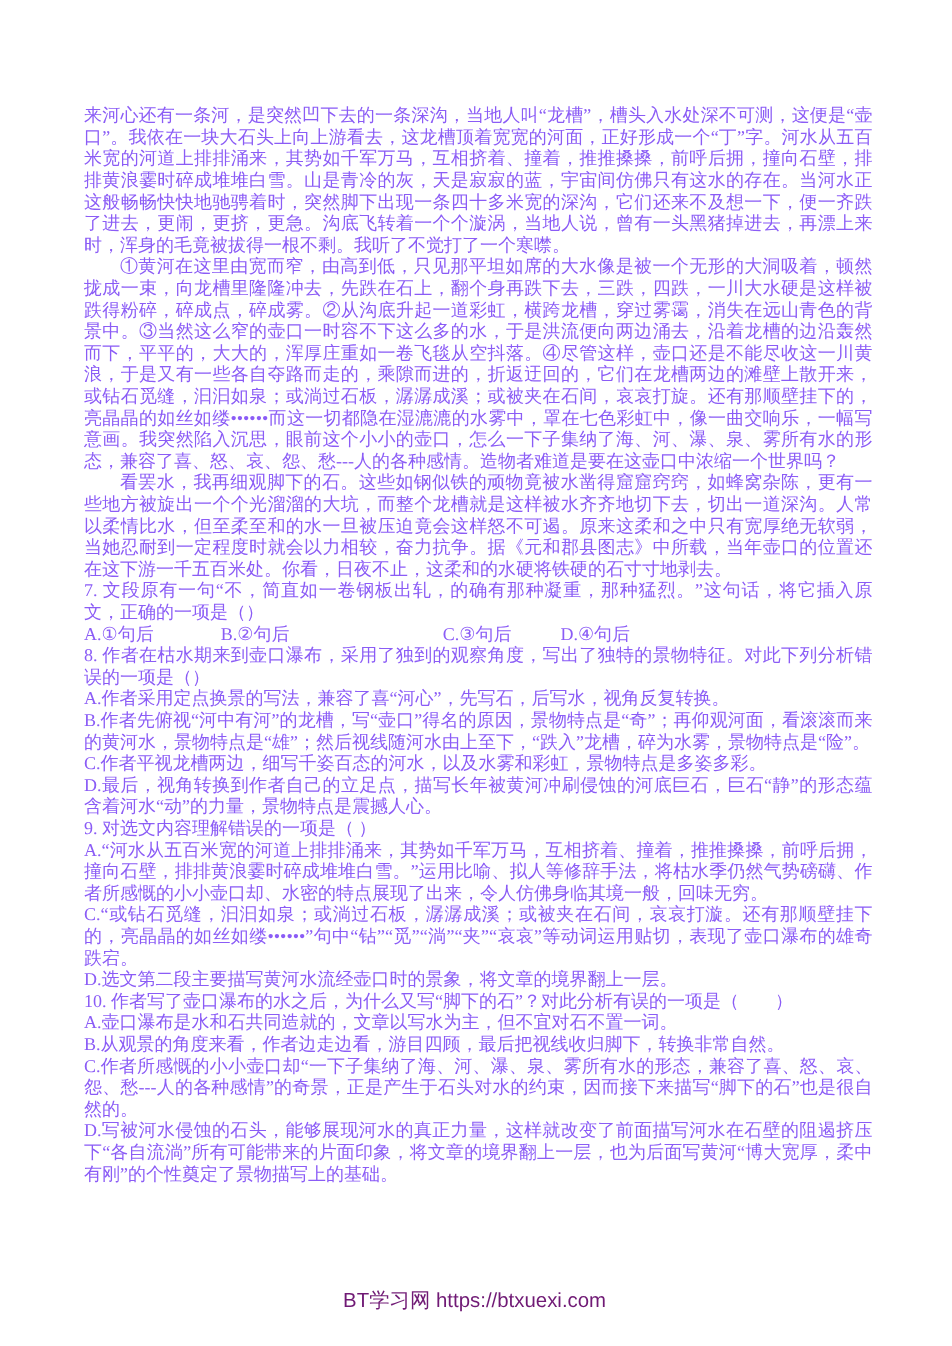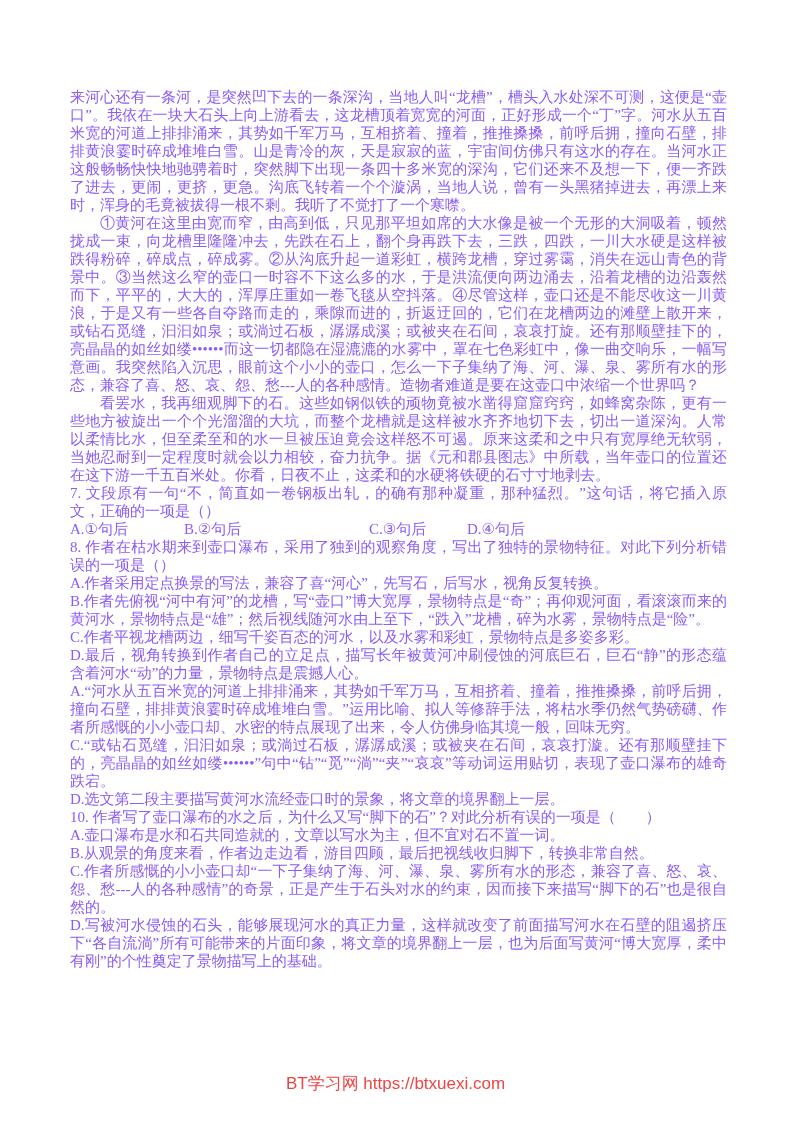--- a/index.html
+++ b/index.html
@@ -31,21 +31,21 @@
   .q-options-row .opt:nth-child(1) { width: 114px; }
   .q-options-row .opt:nth-child(2) { width: 185px; }
   .q-options-row .opt:nth-child(3) { width: 98px; }
   .footer {
     position: absolute;
     left: 0; top: 1072px;
     width: 791px;
     text-align: center;
     font-family: "Liberation Sans", "DejaVu Sans", sans-serif;
     font-size: 17px;
-    color: #ef4444;
+    color: #701a75;
   }
 </style>
 </head>
 <body>
 
 <div class="page">
   <div class="content">
 
     <p>来河心还有一条河，是突然凹下去的一条深沟，当地人叫“龙槽”，槽头入水处深不可测，这便是“壶口”。我依在一块大石头上向上游看去，这龙槽顶着宽宽的河面，正好形成一个“丁”字。河水从五百米宽的河道上排排涌来，其势如千军万马，互相挤着、撞着，推推搡搡，前呼后拥，撞向石壁，排排黄浪霎时碎成堆堆白雪。山是青冷的灰，天是寂寂的蓝，宇宙间仿佛只有这水的存在。当河水正这般畅畅快快地驰骋着时，突然脚下出现一条四十多米宽的深沟，它们还来不及想一下，便一齐跌了进去，更闹，更挤，更急。沟底飞转着一个个漩涡，当地人说，曾有一头黑猪掉进去，再漂上来时，浑身的毛竟被拔得一根不剩。我听了不觉打了一个寒噤。</p>
 
@@ -56,26 +56,27 @@
     <div>
       <p>7. 文段原有一句“不，简直如一卷钢板出轧，的确有那种凝重，那种猛烈。”这句话，将它插入原文，正确的一项是（）</p>
       <p class="q-options-row">
         <span class="opt">A.①句后</span><span class="opt">B.②句后</span><span class="opt">C.③句后</span><span class="opt">D.④句后</span>
       </p>
     </div>
 
     <div>
       <p>8. 作者在枯水期来到壶口瀑布，采用了独到的观察角度，写出了独特的景物特征。对此下列分析错误的一项是（）</p>
       <p>A.作者采用定点换景的写法，兼容了喜“河心”，先写石，后写水，视角反复转换。</p>
-      <p>B.作者先俯视“河中有河”的龙槽，写“壶口”博大宽厚，景物特点是“奇”；再仰观河面，看滚滚而来的黄河水，景物特点是“雄”；然后视线随河水由上至下，“跌入”龙槽，碎为水雾，景物特点是“险”。</p>
+      <p>B.作者先俯视“河中有河”的龙槽，写“壶口”得名的原因，景物特点是“奇”；再仰观河面，看滚滚而来的黄河水，景物特点是“雄”；然后视线随河水由上至下，“跌入”龙槽，碎为水雾，景物特点是“险”。</p>
       <p>C.作者平视龙槽两边，细写千姿百态的河水，以及水雾和彩虹，景物特点是多姿多彩。</p>
       <p>D.最后，视角转换到作者自己的立足点，描写长年被黄河冲刷侵蚀的河底巨石，巨石“静”的形态蕴含着河水“动”的力量，景物特点是震撼人心。</p>
     </div>
 
     <div>
+      <p>9. 对选文内容理解错误的一项是（ ）</p>
       <p>A.“河水从五百米宽的河道上排排涌来，其势如千军万马，互相挤着、撞着，推推搡搡，前呼后拥，撞向石壁，排排黄浪霎时碎成堆堆白雪。”运用比喻、拟人等修辞手法，将枯水季仍然气势磅礴、作者所感慨的小小壶口却、水密的特点展现了出来，令人仿佛身临其境一般，回味无穷。</p>
       <p>C.“或钻石觅缝，汩汩如泉；或淌过石板，潺潺成溪；或被夹在石间，哀哀打漩。还有那顺壁挂下的，亮晶晶的如丝如缕••••••”句中“钻”“觅”“淌”“夹”“哀哀”等动词运用贴切，表现了壶口瀑布的雄奇跌宕。</p>
       <p>D.选文第二段主要描写黄河水流经壶口时的景象，将文章的境界翻上一层。</p>
     </div>
 
     <div>
       <p>10. 作者写了壶口瀑布的水之后，为什么又写“脚下的石”？对此分析有误的一项是（　　）</p>
       <p>A.壶口瀑布是水和石共同造就的，文章以写水为主，但不宜对石不置一词。</p>
       <p>B.从观景的角度来看，作者边走边看，游目四顾，最后把视线收归脚下，转换非常自然。</p>
       <p>C.作者所感慨的小小壶口却“一下子集纳了海、河、瀑、泉、雾所有水的形态，兼容了喜、怒、哀、怨、愁---人的各种感情”的奇景，正是产生于石头对水的约束，因而接下来描写“脚下的石”也是很自然的。</p>

